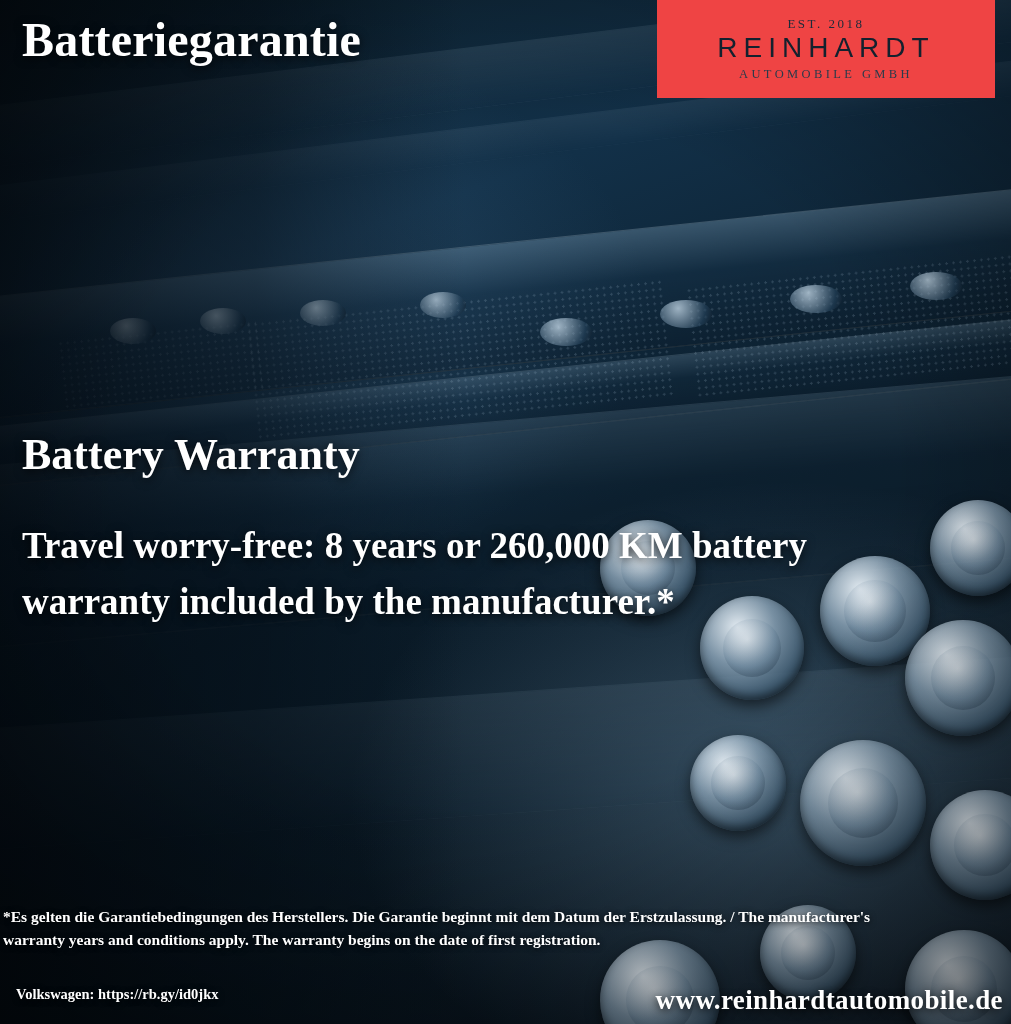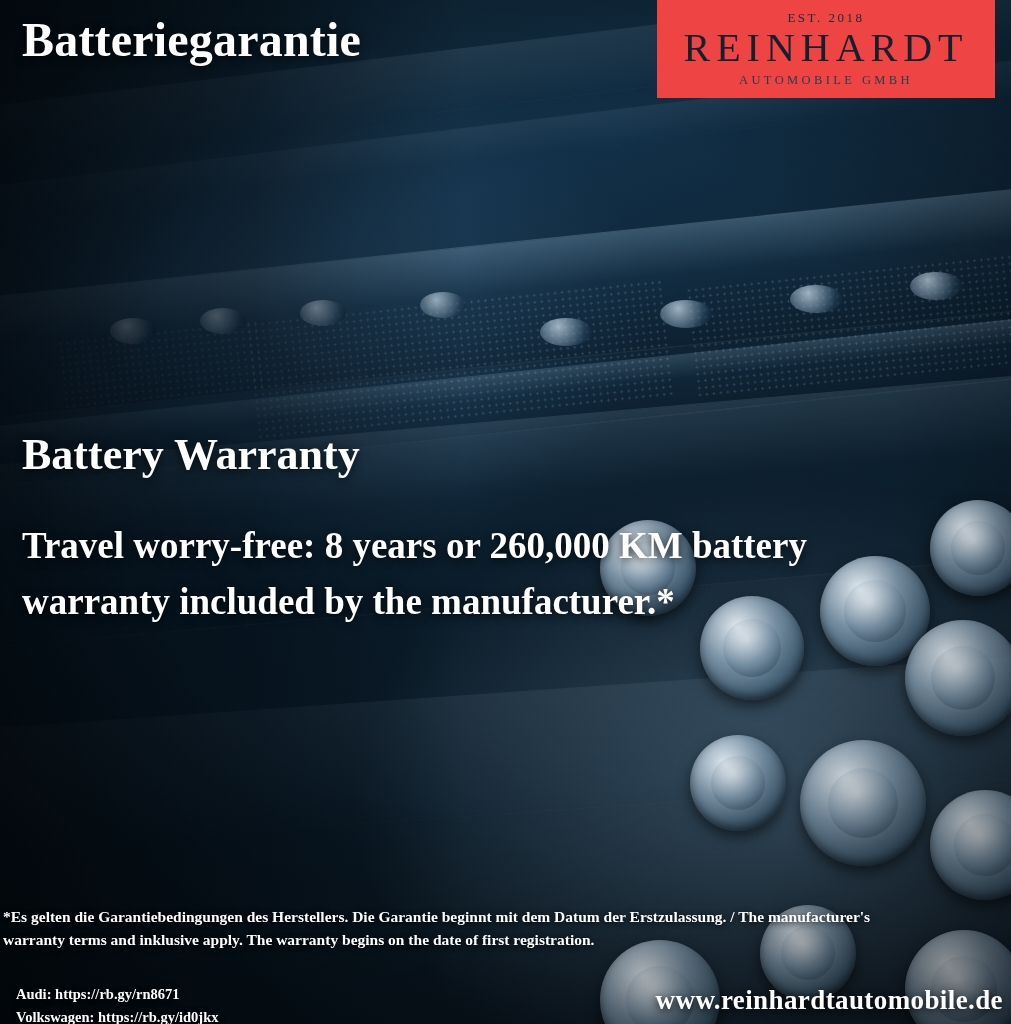--- a/index.html
+++ b/index.html
@@ -94,22 +94,22 @@
     align-items: center;
   }
   .logo-est {
     font-family: "Liberation Serif", serif;
     font-size: 13px;
     letter-spacing: 2.5px;
     color: #1b2b3a;
     margin-bottom: 1px;
   }
   .logo-name {
-    font-family: Liberation Serif, serif;
-    font-size: 40px;
+    font-family: Liberation Sans, sans-serif;
+    font-size: 28px;
     letter-spacing: 6px;
     font-weight: 400;
     color: #13212e;
     line-height: 1.05;
   }
   .logo-sub {
     font-family: "Liberation Serif", serif;
     font-size: 12.5px;
     letter-spacing: 3.4px;
     color: #2a3b4b;
@@ -236,22 +236,21 @@
     <div class="logo-name">REINHARDT</div>
     <div class="logo-sub">AUTOMOBILE GMBH</div>
   </div>
 
   <div class="content">
     <div class="headline-de">Batteriegarantie</div>
 
     <div class="headline-en">Battery Warranty</div>
     <div class="para-en">Travel worry-free: 8 years or 260,000 KM battery warranty included by the manufacturer.*</div>
 
-    <div class="disclaimer">*Es gelten die Garantiebedingungen des Herstellers. Die Garantie beginnt mit dem Datum der Erstzulassung. / The manufacturer's warranty terms and inklusive apply. The warranty begins on the date of first registration.</div>
+    <div class="disclaimer">*Es gelten die Garantiebedingungen des Herstellers. Die Garantie beginnt mit dem Datum der Erstzulassung. / The manufacturer's warranty years and conditions apply. The warranty begins on the date of first registration.</div>
 
     <div class="links">
-      <div>Audi: https://rb.gy/rn8671</div>
       <div>Volkswagen: https://rb.gy/id0jkx</div>
     </div>
 
     <div class="website">www.reinhardtautomobile.de</div>
   </div>
 </div>
 
 </body></html>

